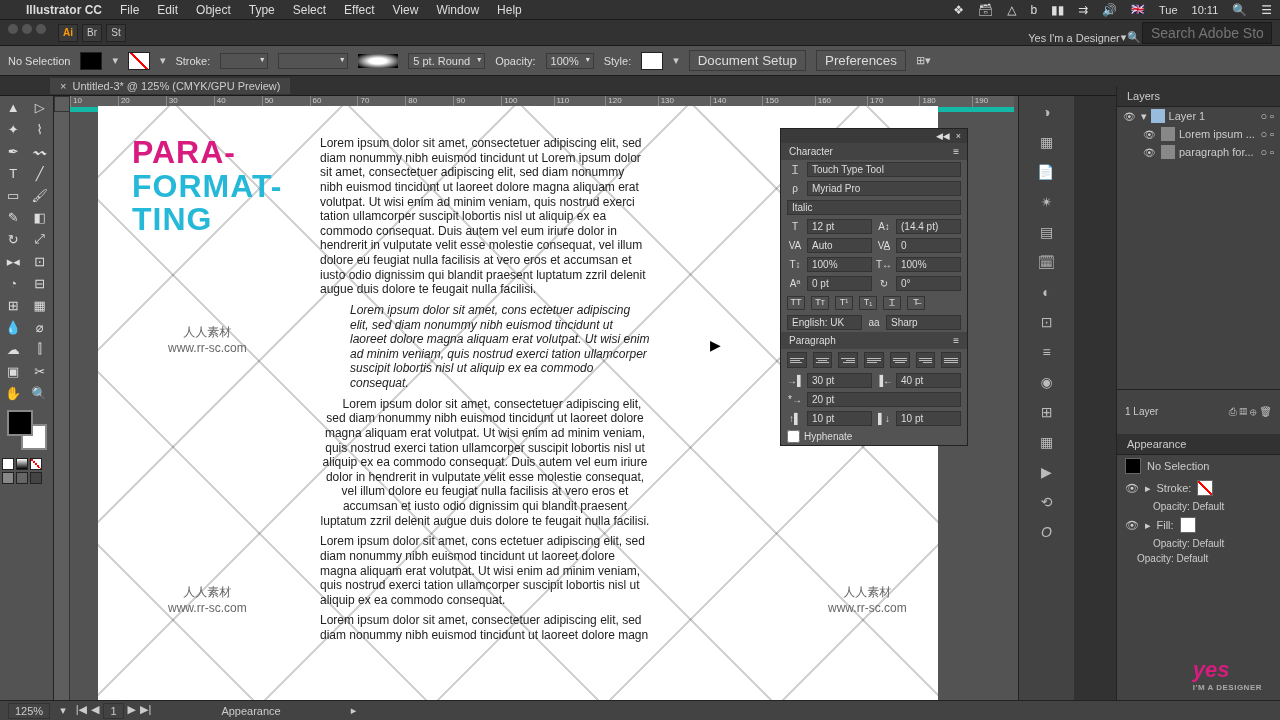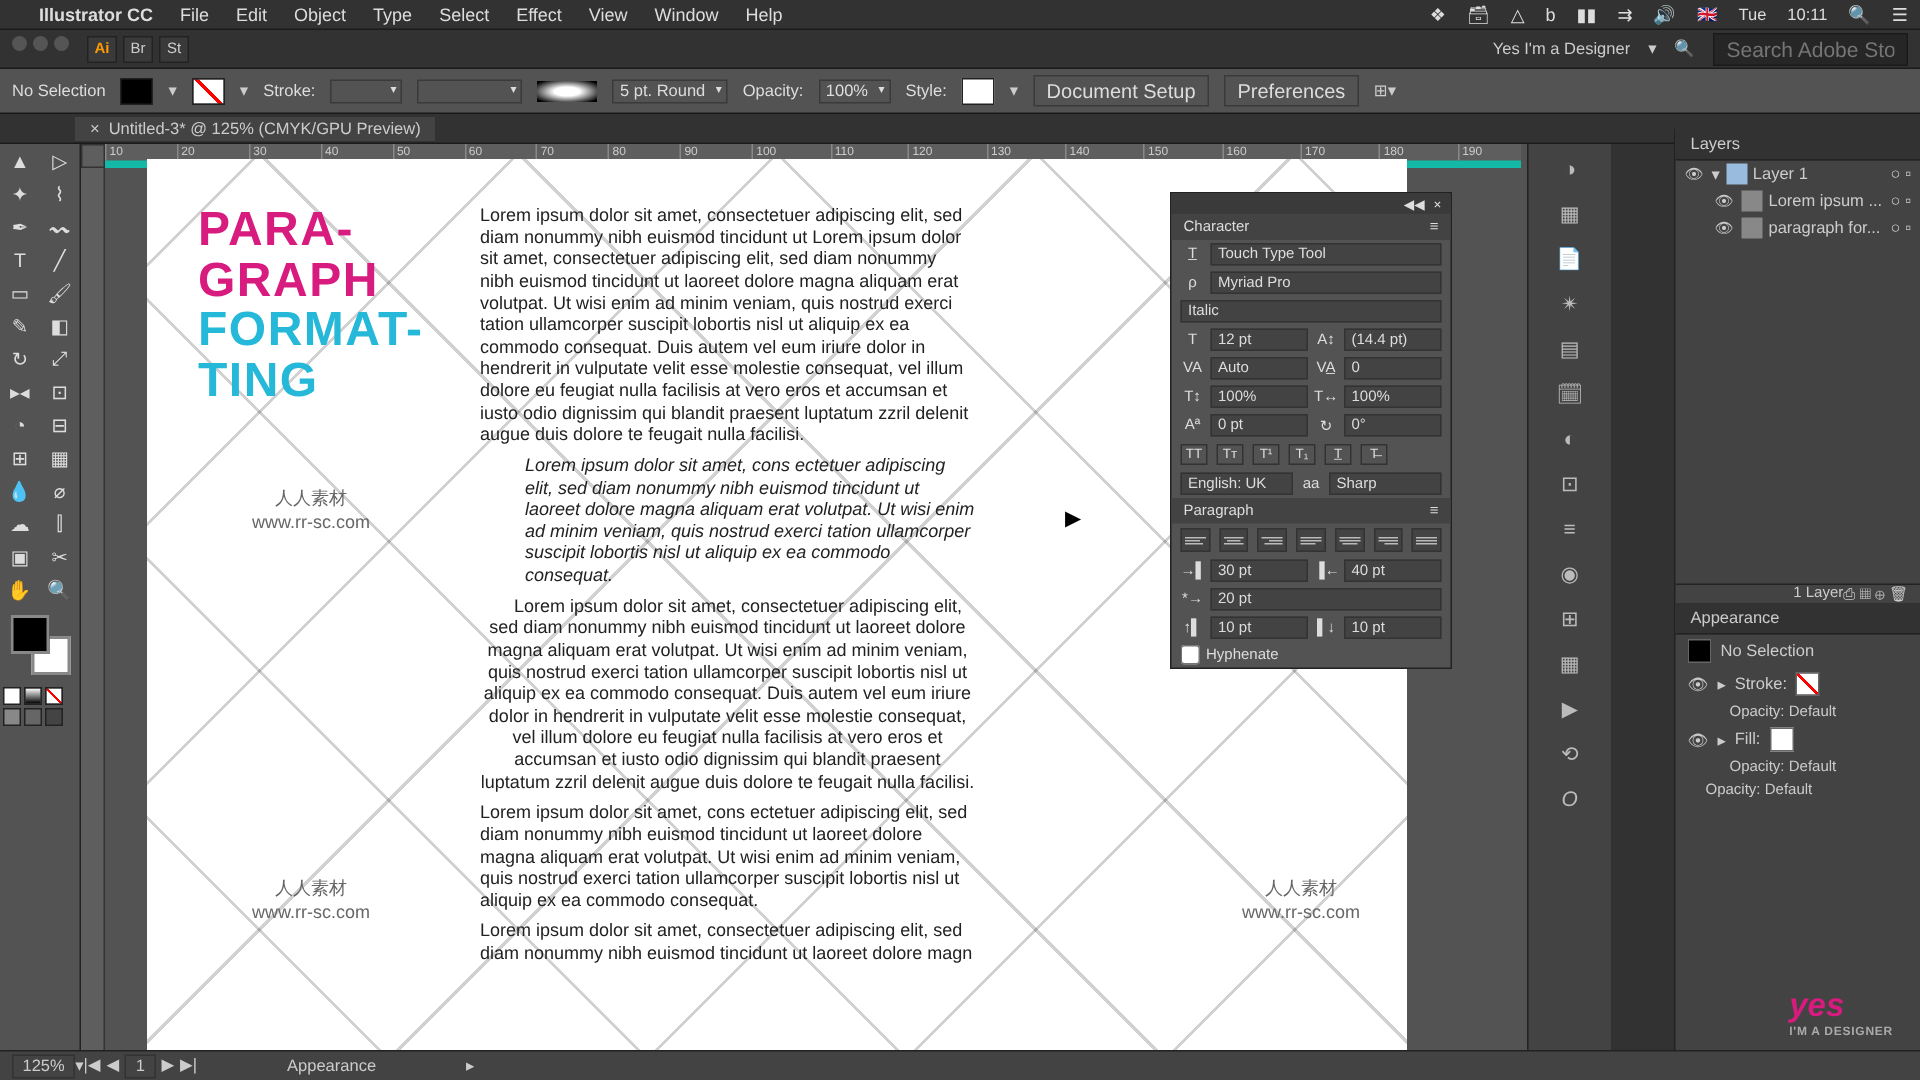--- a/index.html
+++ b/index.html
@@ -9,21 +9,21 @@
 .menubar { height: 20px; background: #323232; display: flex; align-items: center; padding: 0 8px; font-size: 12px; color: #ddd; gap: 18px; border-bottom: 1px solid #1a1a1a; }
 .menubar .apple { font-size: 13px; }
 .menubar .app-name { font-weight: bold; }
 .menubar-right { margin-left: auto; display: flex; gap: 14px; align-items: center; font-size: 11px; }
 .menubar-right .icon { font-size: 12px; }
 
 
 .topbar { height: 26px; background: #323232; display: flex; align-items: center; padding: 0 8px; gap: 6px; border-bottom: 1px solid #1a1a1a; }
 .topbar-left { display: flex; gap: 4px; }
 .topbar-left span { width: 20px; height: 18px; background: #3a3a3a; border: 1px solid #222; display: inline-flex; align-items: center; justify-content: center; font-size: 10px; }
-.topbar-right { margin-left: auto; display: flex; gap: 12px; align-items: center; font-size: 11px; color: #ccc; }
+.topbar-right { margin-left: auto; display: flex; gap: 1px; align-items: flex-end; font-size: 11px; color: #ccc; }
 .search-box { background: #262626; border: 1px solid #1a1a1a; padding: 2px 8px; font-size: 14px; color: #888; width: 130px; }
 
 
 .controlbar { height: 30px; background: #535353; display: flex; align-items: center; padding: 0 8px; gap: 10px; font-size: 11px; border-bottom: 1px solid #1a1a1a; }
 .controlbar .label { color: #ddd; }
 .controlbar .swatch { width: 22px; height: 18px; background: #000; border: 1px solid #222; }
 .controlbar .swatch-none { width: 22px; height: 18px; background: linear-gradient(45deg, #fff 45%, red 45%, red 55%, #fff 55%); border: 1px solid #222; }
 .controlbar .dd { background: #535353; border: 1px solid #3a3a3a; padding: 1px 14px 1px 4px; color: #ddd; position: relative; font-size: 11px; min-width: 48px; display: inline-block; }
 .controlbar .dd::after { content: "▾"; position: absolute; right: 3px; font-size: 8px; }
 .controlbar .btn { background: #535353; border: 1px solid #3a3a3a; padding: 2px 8px; color: #ddd; }
@@ -60,42 +60,42 @@
 
 
 .rightstrip { position: absolute; top: 96px; right: 206px; width: 56px; bottom: 20px; background: #434343; border-left: 1px solid #222; display: flex; flex-direction: column; align-items: center; padding-top: 8px; gap: 14px; color: #bbb; font-size: 14px; }
 
 
 .rightpanels { position: absolute; top: 86px; right: 0; width: 164px; bottom: 0; background: #434343; border-left: 1px solid #222; font-size: 11px; color: #ccc; }
 .panel-tab { background: #323232; padding: 4px 10px; font-size: 11px; border-bottom: 1px solid #222; }
 .layer-row { display: flex; align-items: center; padding: 2px 6px; gap: 4px; }
 .layer-row .eye { width: 14px; font-size: 10px; }
 .layer-row .sw { width: 14px; height: 14px; background: #888; }
-.layer-footer { padding: 0 8px; border-top: 1px solid #222; display: flex; justify-content: flex-end; font-size: 10px; }
+.layer-footer { padding: 16px 8px; border-top: 1px solid #222; display: flex; justify-content: space-between; font-size: 10px; }
 .app-row { display: flex; align-items: center; gap: 6px; padding: 3px 8px; }
 .app-row .sq { width: 16px; height: 16px; background: #000; border: 1px solid #666; }
 .app-row .none { background: linear-gradient(45deg, #fff 45%, red 45%, red 55%, #fff 55%); }
 .app-sub { padding: 2px 8px 2px 36px; font-size: 10px; }
 
 
 .charpanel { position: absolute; left: 780px; top: 128px; width: 188px; background: #535353; border: 1px solid #222; font-size: 10px; color: #ddd; z-index: 10; }
 .charpanel .hdr { background: #434343; padding: 3px 8px; display: flex; justify-content: space-between; }
 .charpanel .hdr-top { background: #3a3a3a; padding: 2px 6px; display: flex; justify-content: flex-end; gap: 6px; font-size: 9px; }
 .charpanel .row { display: flex; padding: 2px 6px; gap: 4px; align-items: center; }
 .charpanel .field { background: #434343; border: 1px solid #333; padding: 1px 4px; flex: 1; font-size: 10px; }
 .charpanel .full { width: 100%; }
 .charpanel .half { width: 50%; }
 .charpanel .ico { width: 16px; text-align: center; }
 .charpanel .btn-row { display: flex; padding: 3px 6px; gap: 6px; }
 .charpanel .tt { width: 18px; height: 14px; border: 1px solid #333; text-align: center; font-size: 9px; }
 .charpanel .align-btn { width: 20px; height: 16px; background: #434343; border: 1px solid #333; display: flex; flex-direction: column; justify-content: center; gap: 1px; padding: 2px; }
 .charpanel .align-btn span { height: 1px; background: #bbb; }
 
 
-.statusbar { position: absolute; bottom: 0; left: 0; right: 0; height: 20px; background: #434343; display: flex; align-items: center; padding: 0 8px; font-size: 11px; color: #ccc; border-top: 1px solid #222; }
+.statusbar { position: absolute; bottom: 0; left: 0; right: 0; height: 20px; background: #434343; display: flex; align-items: center; padding: 0 8px; gap: 10px; font-size: 11px; color: #ccc; border-top: 1px solid #222; }
 .statusbar .zoom { background: #434343; border: 1px solid #333; padding: 1px 6px; }
 .statusbar .nav { display: flex; gap: 4px; }
 
 
 .watermark-lines { position: absolute; inset: 0; background-image:
   repeating-linear-gradient(45deg, transparent 0, transparent 120px, rgba(0,0,0,0.18) 120px, rgba(0,0,0,0.18) 122px),
   repeating-linear-gradient(-45deg, transparent 0, transparent 120px, rgba(0,0,0,0.18) 120px, rgba(0,0,0,0.18) 122px);
   pointer-events: none; }
 .wm-text { position: absolute; color: #666; font-size: 12px; text-align: center; }
 .yes-logo { position: absolute; right: 18px; bottom: 28px; color: #d81b7e; font-weight: bold; font-size: 22px; z-index: 20; text-align: left; font-style: italic; }
@@ -264,21 +264,20 @@
     </div>
   <div class="ruler-v"></div>
   <div class="canvas-area">
     <div class="artboard">
       <div class="watermark-lines"></div>
       <div class="wm-text" style="left:70px;top:218px"><span>人人素材</span><br><span>www.rr-sc.com</span></div>
       <div class="wm-text" style="left:70px;top:478px"><span>人人素材</span><br><span>www.rr-sc.com</span></div>
       <div class="wm-text" style="left:730px;top:478px"><span>人人素材</span><br><span>www.rr-sc.com</span></div>
       <div class="art-title">
         <div class="t1">PARA-</div>
-        <div class="t1">GRAPH</div>
         <div class="t2">FORMAT-</div>
         <div class="t2">TING</div>
       </div>
       <div class="body-text">
         <p>Lorem ipsum dolor sit amet, consectetuer adipiscing elit, sed diam nonummy nibh euismod tincidunt ut Lorem ipsum dolor sit amet, consectetuer adipiscing elit, sed diam nonummy nibh euismod tincidunt ut laoreet dolore magna aliquam erat volutpat. Ut wisi enim ad minim veniam, quis nostrud exerci tation ullamcorper suscipit lobortis nisl ut aliquip ex ea commodo consequat. Duis autem vel eum iriure dolor in hendrerit in vulputate velit esse molestie consequat, vel illum dolore eu feugiat nulla facilisis at vero eros et accumsan et iusto odio dignissim qui blandit praesent luptatum zzril delenit augue duis dolore te feugait nulla facilisi.</p>
         <p class="it">Lorem ipsum dolor sit amet, cons ectetuer adipiscing elit, sed diam nonummy nibh euismod tincidunt ut laoreet dolore magna aliquam erat volutpat. Ut wisi enim ad minim veniam, quis nostrud exerci tation ullamcorper suscipit lobortis nisl ut aliquip ex ea commodo consequat.</p>
         <p class="ind" style="text-align:center">Lorem ipsum dolor sit amet, consectetuer adipiscing elit, sed diam nonummy nibh euismod tincidunt ut laoreet dolore magna aliquam erat volutpat. Ut wisi enim ad minim veniam, quis nostrud exerci tation ullamcorper suscipit lobortis nisl ut aliquip ex ea commodo consequat. Duis autem vel eum iriure dolor in hendrerit in vulputate velit esse molestie consequat, vel illum dolore eu feugiat nulla facilisis at vero eros et accumsan et iusto odio dignissim qui blandit praesent luptatum zzril delenit augue duis dolore te feugait nulla facilisi.</p>
         <p>Lorem ipsum dolor sit amet, cons ectetuer adipiscing elit, sed diam nonummy nibh euismod tincidunt ut laoreet dolore magna aliquam erat volutpat. Ut wisi enim ad minim veniam, quis nostrud exerci tation ullamcorper suscipit lobortis nisl ut aliquip ex ea commodo consequat.</p>
         <p>Lorem ipsum dolor sit amet, consectetuer adipiscing elit, sed diam nonummy nibh euismod tincidunt ut laoreet dolore magn</p>
       </div>

